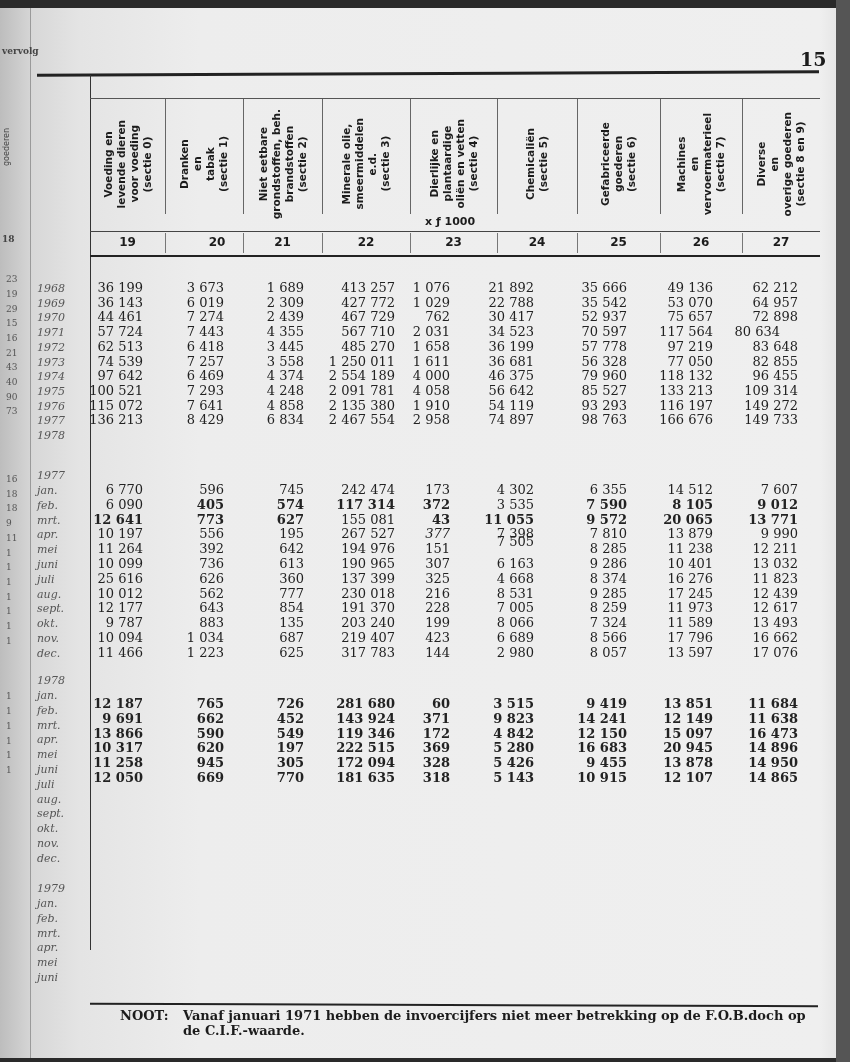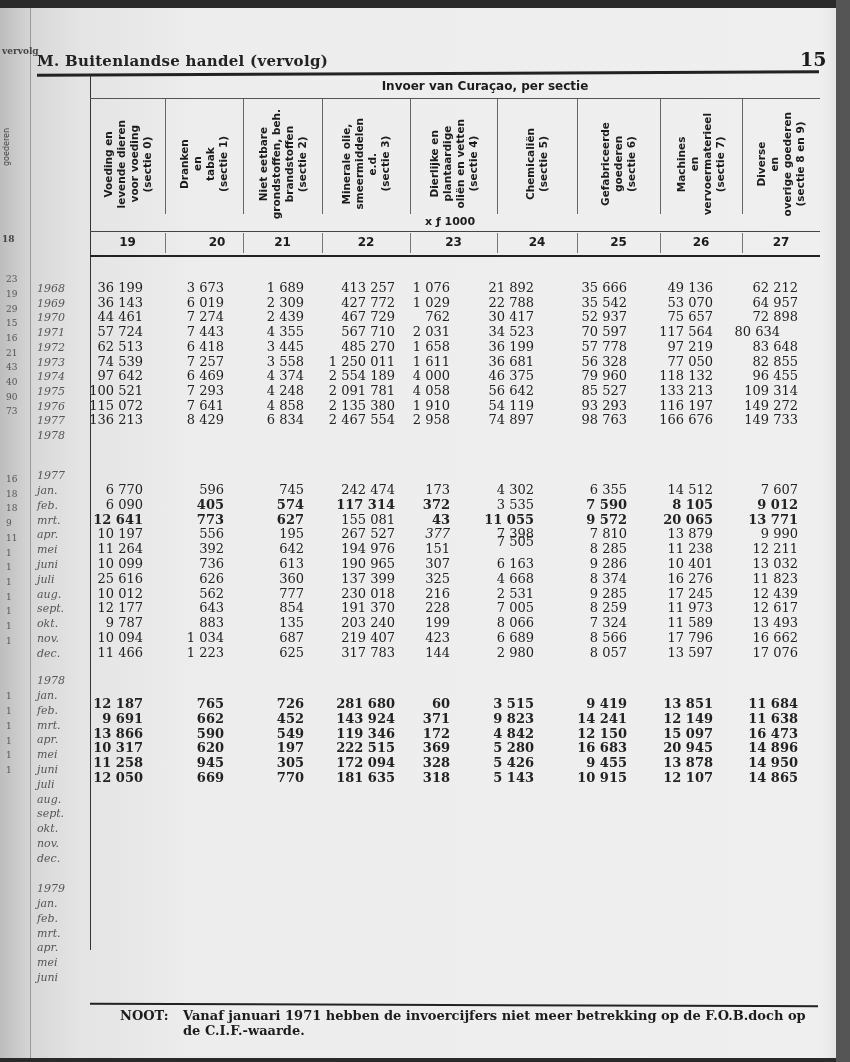--- a/index.html
+++ b/index.html
@@ -92,27 +92,25 @@
         <span class="idx" style="top: 628px;">1</span>
         <span class="idx" style="top: 683px;">1</span>
         <span class="idx" style="top: 698px;">1</span>
         <span class="idx" style="top: 713px;">1</span>
         <span class="idx" style="top: 728px;">1</span>
         <span class="idx" style="top: 742px;">1</span>
         <span class="idx" style="top: 757px;">1</span>
       </div>
   </div>
 
-  <div class="title">M.  Buitenlandse handel (vervolg)</div>
   <div class="pagenum">15</div>
   <div class="rule-top"></div>
 
   <div class="table-wrap">
     <div class="vline-main"></div>
-    <div class="hdr-title">Invoer van Curaçao, per sectie</div>
     <div class="hdr-rule"></div>
     <div class="hdr-cols" id="hdr-cols">
         <div class="hcol" style="left: 0px; width: 75px;">
           <span class="vt">Voeding en
 levende dieren
 voor voeding
 (sectie 0)</span>
         </div>
         <div class="hcol" style="left: 75px; width: 78px;">
           <span class="vt">Dranken
@@ -390,21 +388,21 @@
       <span class="cell" style="top: 562.8px; right: 386px;">325</span>
       <span class="cell" style="top: 562.8px; right: 302px;">4 668</span>
       <span class="cell" style="top: 562.8px; right: 209px;">8 374</span>
       <span class="cell" style="top: 562.8px; right: 123px;">16 276</span>
       <span class="cell" style="top: 562.8px; right: 38px;">11 823</span>
       <span class="cell" style="top: 577.6px; right: 693px;">10 012</span>
       <span class="cell" style="top: 577.6px; right: 612px;">562</span>
       <span class="cell" style="top: 577.6px; right: 532px;">777</span>
       <span class="cell" style="top: 577.6px; right: 441px;">230 018</span>
       <span class="cell" style="top: 577.6px; right: 386px;">216</span>
-      <span class="cell" style="top: 577.6px; right: 302px;">2 531</span>
+      <span class="cell" style="top: 577.6px; right: 302px;">8 531</span>
       <span class="cell" style="top: 577.6px; right: 209px;">9 285</span>
       <span class="cell" style="top: 577.6px; right: 123px;">17 245</span>
       <span class="cell" style="top: 577.6px; right: 38px;">12 439</span>
       <span class="cell" style="top: 592.4px; right: 693px;">12 177</span>
       <span class="cell" style="top: 592.4px; right: 612px;">643</span>
       <span class="cell" style="top: 592.4px; right: 532px;">854</span>
       <span class="cell" style="top: 592.4px; right: 441px;">191 370</span>
       <span class="cell" style="top: 592.4px; right: 386px;">228</span>
       <span class="cell" style="top: 592.4px; right: 302px;">7 005</span>
       <span class="cell" style="top: 592.4px; right: 209px;">8 259</span>

